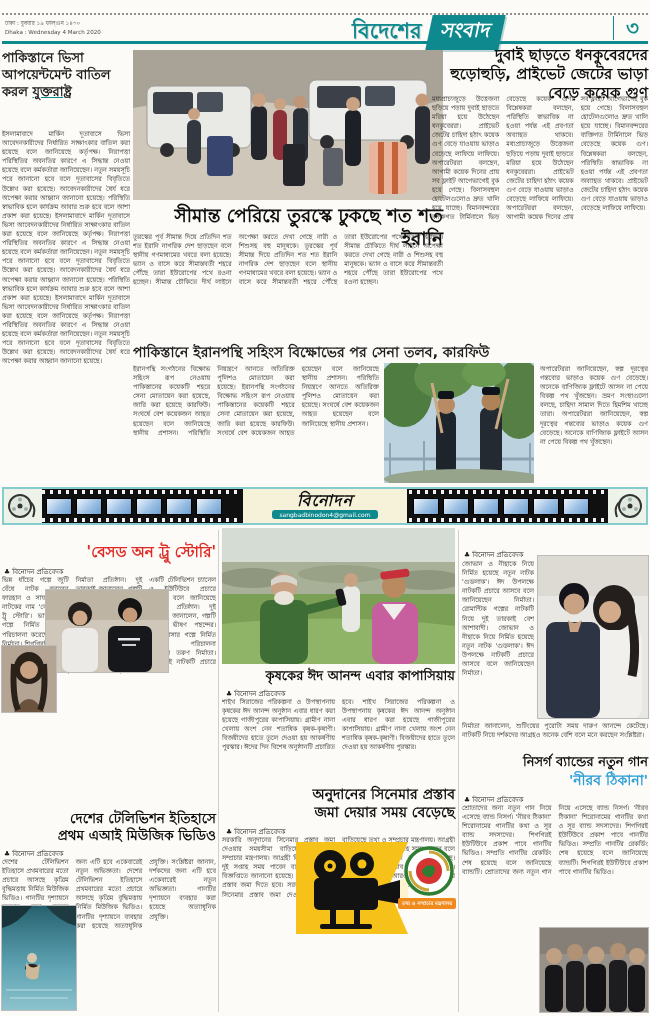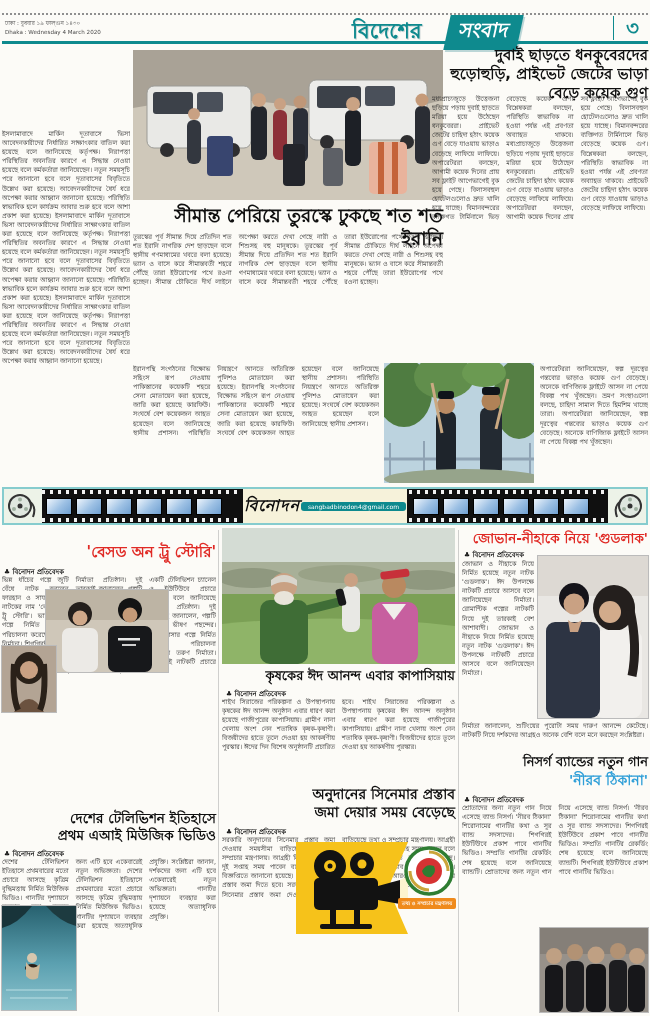--- a/index.html
+++ b/index.html
@@ -3,46 +3,46 @@
 <meta charset="utf-8">
 <style>
   *{margin:0;padding:0;box-sizing:border-box}
   html,body{background:#e9e9e6}
   .page{position:relative;width:650px;height:1016px;margin:0 auto;background:#fcfbf7;
         font-family:"DejaVu Sans",sans-serif;color:#1d1d1d;overflow:hidden}
   .abs{position:absolute}
   .body-text{font-size:6.4px;line-height:1.42;text-align:justify;color:#2c2c2c;overflow:hidden}
   .cols3{column-count:3;column-gap:7px}
   .cols2{column-count:2;column-gap:7px}
-  .byline{font-size:6.8px;font-weight:bold;color:#111}
+  .byline{font-size:6.8px;font-weight:normal;color:#111}
   .hl-center{text-align:right;font-weight:bold;color:#0f0f0f;line-height:1.25}
   .red{color:#e02a25}
   .blue{color:#2f9fd8}
   .photo{display:block}
   .photo svg{display:block;width:100%;height:100%}
   
   .dotted-rule{border-top:2px dotted #8f8f8f}
   .teal-rule{background:#0e8a8e}
   .dateline{font-size:5.6px;line-height:1.55;color:#4a4a4a}
-  .mast{display:flex;align-items:center;gap:25px}
+  .mast{display:flex;align-items:center;gap:7px}
   .mast .word1{font-size:21px;font-weight:bold;color:#0e8a8e;text-shadow:1px 1px 0 #cfd8d8}
   .mast .word2{font-size:20px;font-weight:bold;color:#ffffff;background:#0e8a8e;
                padding:0 12px 2px 12px;transform:skewX(-12deg);box-shadow:2px 2px 0 #bcd6d6}
   .pageno{font-size:20px;font-weight:bold;color:#0e8a8e}
   
   .banner{display:flex;align-items:center;border:2px solid #86ccce;background:#edf3e8;overflow:hidden}
   .strip{flex:1;display:flex;align-items:center;gap:4px;padding:7px 4px;background:#101010;
          position:relative;height:100%}
   .strip::before,.strip::after{content:"";position:absolute;left:0;right:0;height:4px;
          background:repeating-linear-gradient(90deg,#f1f1f1 0 3px,#101010 3px 8px)}
   .strip::before{top:1px}.strip::after{bottom:1px}
   .frame{width:26px;height:17px;flex:none;border:1px solid #000;
          background:linear-gradient(135deg,#eef5fc 0%,#9cc0e4 55%,#6f9fd0 100%)}
   .banner-center{flex:none;width:168px;text-align:left;background:#f6f2da;height:100%;
-         display:flex;flex-direction:row;align-items:center;justify-content:center;gap:1px;
+         display:flex;flex-direction:column;align-items:center;justify-content:center;gap:1px;
          border-left:2px solid #101010;border-right:2px solid #101010}
   .banner-title{font-size:16px;font-weight:bold;font-style:italic;color:#0c0c0c;letter-spacing:1px;line-height:1}
   .banner-email{font-size:6px;color:#fff;background:#0e8a8e;border-radius:3px;padding:1px 7px}
   .reel{flex:none;width:38px;height:100%;display:flex;align-items:center;justify-content:center}
   .vline{background:#cfcfcd;width:1px}
 </style>
 </head>
 <body>
 
 <div class="page">
@@ -53,20 +53,26 @@
     <div>Dhaka : Wednesday 4 March 2020</div>
   </div>
   <div class="abs mast" style="left:352px;top:15px">
     <span class="word1">বিদেশের</span>
     <span class="word2">সংবাদ</span>
   </div>
   <div class="abs" style="left:613px;top:16px;width:1px;height:24px;background:#0e8a8e"></div>
   <div class="abs pageno" style="left:626px;top:13px">৩</div>
   <div class="abs teal-rule" style="left:2px;top:41px;width:646px;height:3px"></div>
 
+  <div class="abs" style="left:2px;top:50px;width:128px">
+    <div style="font-size:13px;font-weight:bold;line-height:1.3">
+      <span>পাকিস্তানে ভিসা আপয়েন্টমেন্ট বাতিল করল</span>
+      <span style="text-decoration:underline;text-decoration-color:#0e8a8e">যুক্তরাষ্ট্র</span>
+    </div>
+  </div>
   <div class="abs body-text" style="left:2px;top:130px;width:128px;height:352px">ইসলামাবাদে মার্কিন দূতাবাসে ভিসা আবেদনকারীদের নির্ধারিত সাক্ষাৎকার বাতিল করা হয়েছে বলে জানিয়েছে কর্তৃপক্ষ। নিরাপত্তা পরিস্থিতির অবনতির কারণে এ সিদ্ধান্ত নেওয়া হয়েছে বলে কর্মকর্তারা জানিয়েছেন। নতুন সময়সূচি পরে জানানো হবে বলে দূতাবাসের বিবৃতিতে উল্লেখ করা হয়েছে। আবেদনকারীদের ধৈর্য ধরে অপেক্ষা করার আহ্বান জানানো হয়েছে। পরিস্থিতি স্বাভাবিক হলে কার্যক্রম আবার শুরু হবে বলে আশা প্রকাশ করা হয়েছে। ইসলামাবাদে মার্কিন দূতাবাসে ভিসা আবেদনকারীদের নির্ধারিত সাক্ষাৎকার বাতিল করা হয়েছে বলে জানিয়েছে কর্তৃপক্ষ। নিরাপত্তা পরিস্থিতির অবনতির কারণে এ সিদ্ধান্ত নেওয়া হয়েছে বলে কর্মকর্তারা জানিয়েছেন। নতুন সময়সূচি পরে জানানো হবে বলে দূতাবাসের বিবৃতিতে উল্লেখ করা হয়েছে। আবেদনকারীদের ধৈর্য ধরে অপেক্ষা করার আহ্বান জানানো হয়েছে। পরিস্থিতি স্বাভাবিক হলে কার্যক্রম আবার শুরু হবে বলে আশা প্রকাশ করা হয়েছে। ইসলামাবাদে মার্কিন দূতাবাসে ভিসা আবেদনকারীদের নির্ধারিত সাক্ষাৎকার বাতিল করা হয়েছে বলে জানিয়েছে কর্তৃপক্ষ। নিরাপত্তা পরিস্থিতির অবনতির কারণে এ সিদ্ধান্ত নেওয়া হয়েছে বলে কর্মকর্তারা জানিয়েছেন। নতুন সময়সূচি পরে জানানো হবে বলে দূতাবাসের বিবৃতিতে উল্লেখ করা হয়েছে। আবেদনকারীদের ধৈর্য ধরে অপেক্ষা করার আহ্বান জানানো হয়েছে।</div>
 
   <div class="abs photo" style="left:133px;top:50px;width:310px;height:150px">
     <svg viewBox="0 0 310 150" preserveAspectRatio="none">
       <rect width="310" height="150" fill="#c6bfb1"></rect>
       <rect width="310" height="58" fill="#a9a296"></rect>
       <path d="M0 58 Q80 42 160 56 T310 50 V150 H0 Z" fill="#cfc8ba"></path>
       <rect x="14" y="36" width="104" height="62" rx="7" fill="#e9e9e6" stroke="#9b9b96"></rect>
       <rect x="20" y="42" width="40" height="22" rx="3" fill="#3c4149"></rect>
       <rect x="64" y="42" width="26" height="20" rx="3" fill="#4a505a"></rect>
@@ -96,20 +102,21 @@
         <rect x="259" y="92" width="6" height="52" fill="#c4633a"></rect>
       <rect x="74" y="86" width="26" height="40" rx="4" fill="#38456f"></rect>
       <rect x="150" y="94" width="22" height="42" rx="4" fill="#23252b"></rect>
       <rect x="190" y="98" width="20" height="38" rx="4" fill="#5d6066"></rect>
     </svg>
   </div>
 
   <div class="abs hl-center" style="left:133px;top:204px;width:310px;font-size:18.5px">সীমান্ত পেরিয়ে তুরস্কে ঢুকছে শত শত ইরানি</div>
   <div class="abs body-text cols3" style="left:133px;top:233px;width:310px;height:104px">তুরস্কের পূর্ব সীমান্ত দিয়ে প্রতিদিন শত শত ইরানি নাগরিক দেশ ছাড়ছেন বলে স্থানীয় গণমাধ্যমের খবরে বলা হয়েছে। ভ্যান ও বাসে করে সীমান্তবর্তী শহরে পৌঁছে তারা ইউরোপের পথে রওনা হচ্ছেন। সীমান্ত চৌকিতে দীর্ঘ লাইনে অপেক্ষা করতে দেখা গেছে নারী ও শিশুসহ বহু মানুষকে। তুরস্কের পূর্ব সীমান্ত দিয়ে প্রতিদিন শত শত ইরানি নাগরিক দেশ ছাড়ছেন বলে স্থানীয় গণমাধ্যমের খবরে বলা হয়েছে। ভ্যান ও বাসে করে সীমান্তবর্তী শহরে পৌঁছে তারা ইউরোপের পথে রওনা হচ্ছেন। সীমান্ত চৌকিতে দীর্ঘ লাইনে অপেক্ষা করতে দেখা গেছে নারী ও শিশুসহ বহু মানুষকে। ভ্যান ও বাসে করে সীমান্তবর্তী শহরে পৌঁছে তারা ইউরোপের পথে রওনা হচ্ছেন।</div>
 
+  <div class="abs" style="left:133px;top:341px;width:490px;font-size:14px;font-weight:bold">পাকিস্তানে ইরানপন্থি সহিংস বিক্ষোভের পর সেনা তলব, কারফিউ</div>
   <div class="abs body-text cols3" style="left:133px;top:365px;width:246px;height:118px">ইরানপন্থি সংগঠনের বিক্ষোভ সহিংস রূপ নেওয়ায় পাকিস্তানের কয়েকটি শহরে সেনা মোতায়েন করা হয়েছে, জারি করা হয়েছে কারফিউ। সংঘর্ষে বেশ কয়েকজন আহত হয়েছেন বলে জানিয়েছে স্থানীয় প্রশাসন। পরিস্থিতি নিয়ন্ত্রণে আনতে অতিরিক্ত পুলিশও মোতায়েন করা হয়েছে। ইরানপন্থি সংগঠনের বিক্ষোভ সহিংস রূপ নেওয়ায় পাকিস্তানের কয়েকটি শহরে সেনা মোতায়েন করা হয়েছে, জারি করা হয়েছে কারফিউ। সংঘর্ষে বেশ কয়েকজন আহত হয়েছেন বলে জানিয়েছে স্থানীয় প্রশাসন। পরিস্থিতি নিয়ন্ত্রণে আনতে অতিরিক্ত পুলিশও মোতায়েন করা হয়েছে। সংঘর্ষে বেশ কয়েকজন আহত হয়েছেন বলে জানিয়েছে স্থানীয় প্রশাসন।</div>
 
   <div class="abs photo" style="left:384px;top:363px;width:150px;height:120px">
     <svg viewBox="0 0 150 120" preserveAspectRatio="none">
       <rect width="150" height="120" fill="#bcd3df"></rect>
       <ellipse cx="20" cy="30" rx="28" ry="34" fill="#4f7c41"></ellipse>
       <ellipse cx="60" cy="14" rx="30" ry="22" fill="#618e4c"></ellipse>
       <ellipse cx="135" cy="36" rx="26" ry="40" fill="#557f44"></ellipse>
       <ellipse cx="100" cy="10" rx="22" ry="14" fill="#6b9a52"></ellipse>
       <path d="M0 96 H150" stroke="#8fa3b4" stroke-width="3"></path>
@@ -284,21 +291,20 @@
     <svg viewBox="0 0 50 50">
       <circle cx="25" cy="25" r="23" fill="#ffffff" stroke="#2e7d32" stroke-width="3.5"></circle>
       <circle cx="25" cy="25" r="13" fill="#d63333"></circle>
       <path d="M25 6 A19 19 0 0 1 44 25" fill="none" stroke="#caa53a" stroke-width="3"></path>
       <path d="M25 44 A19 19 0 0 1 6 25" fill="none" stroke="#caa53a" stroke-width="3"></path>
       <path d="M18 25 Q22 17 30 20 Q33 26 27 31 Q20 32 18 25 Z" fill="#2e7d32"></path>
     </svg>
   </div>
   <div class="abs" style="left:398px;top:898px;width:58px;background:#ef8a1c;color:#fff;font-size:5px;font-weight:bold;text-align:center;border-radius:2px;padding:2px 1px;line-height:1.3">তথ্য ও সম্প্রচার মন্ত্রণালয়</div>
 
-  <div class="abs hl-center red" style="left:462px;top:530px;width:186px;font-size:13.5px">জোভান-নীহাকে নিয়ে 'গুডলাক'</div>
   <div class="abs byline" style="left:464px;top:549px">♣ বিনোদন প্রতিবেদক</div>
   <div class="abs body-text" style="left:462px;top:560px;width:72px;height:158px">জোভান ও নীহাকে নিয়ে নির্মিত হয়েছে নতুন নাটক 'গুডলাক'। ঈদ উপলক্ষে নাটকটি প্রচারে আসবে বলে জানিয়েছেন নির্মাতা। রোমান্টিক গল্পের নাটকটি নিয়ে দুই তারকাই বেশ আশাবাদী। জোভান ও নীহাকে নিয়ে নির্মিত হয়েছে নতুন নাটক 'গুডলাক'। ঈদ উপলক্ষে নাটকটি প্রচারে আসবে বলে জানিয়েছেন নির্মাতা।</div>
   <div class="abs photo" style="left:538px;top:556px;width:110px;height:162px;outline:1px solid #bbb">
     <svg viewBox="0 0 110 162" preserveAspectRatio="none">
       <rect width="110" height="162" fill="#e9e7e3"></rect>
       <rect width="110" height="40" fill="#ddd9d3"></rect>
       <ellipse cx="76" cy="52" rx="21" ry="23" fill="#241f1d"></ellipse>
       <circle cx="72" cy="56" r="11" fill="#d2ab8b"></circle>
       <rect x="56" y="74" width="48" height="88" rx="9" fill="#f2f0ed"></rect>
       <path d="M92 54 Q100 90 94 120" stroke="#241f1d" stroke-width="9" fill="none"></path>

